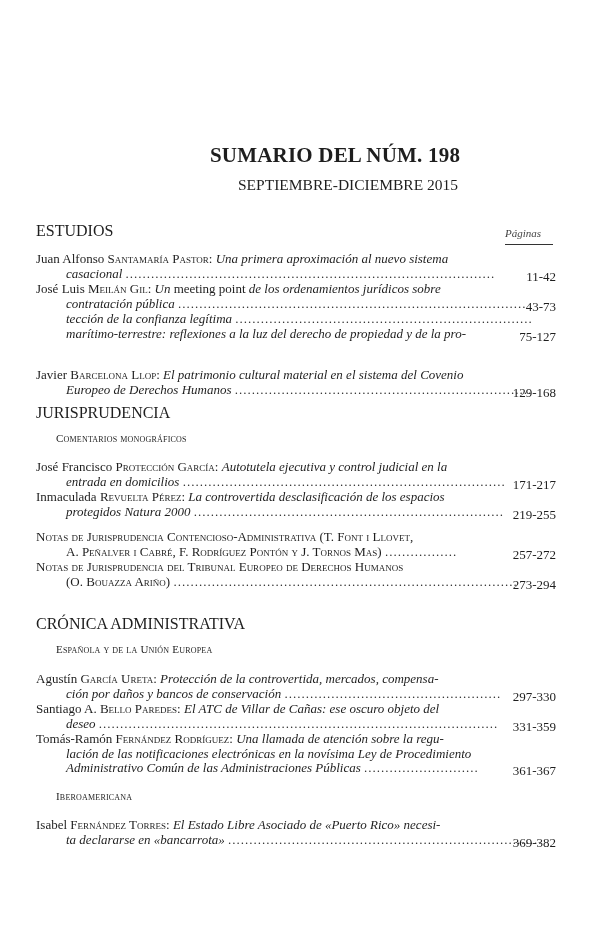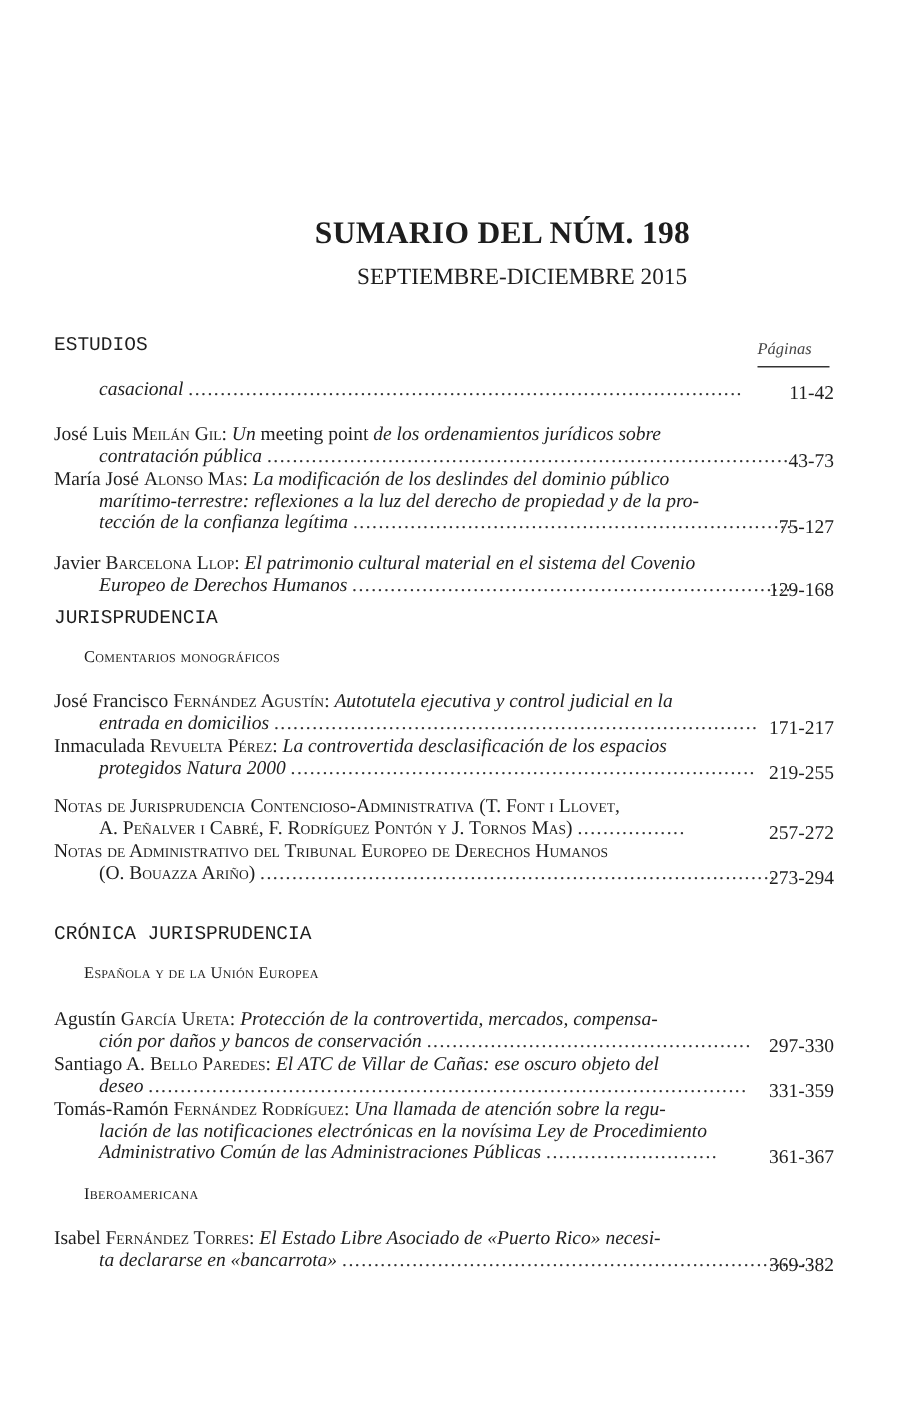--- a/index.html
+++ b/index.html
@@ -2,21 +2,21 @@
 <html><head>
 <meta charset="utf-8">
 <style>
   html, body { margin: 0; padding: 0; background: #ffffff; }
   body { width: 600px; height: 936px; position: relative; overflow: hidden;
          font-family: "Liberation Serif", "DejaVu Serif", serif; color: #1e1e1e; }
   .title { position: absolute; top: 143px; left: 0; width: 600px; text-align: center;
            font-size: 21px; font-weight: bold; letter-spacing: 0.2px; padding-left: 35px; }
   .subtitle { position: absolute; top: 176px; left: 0; width: 600px; text-align: center;
               font-size: 15.5px; margin-left: 48px; }
-  .section { position: absolute; left: 36px; font-size: 13px; font-family: Liberation Mono, monospace; }
+  .section { position: absolute; left: 36px; font-size: 16px; }
   .subsection { position: absolute; left: 36px; font-size: 11px; font-variant: small-caps; letter-spacing: 0.2px; padding-left: 20px; }
   .pag-head { position: absolute; left: 505px; top: 227px; font-size: 11px; font-style: italic; color: #444; }
   .pag-line { position: absolute; left: 505px; top: 244px; width: 48px; height: 1px; background: #333; }
   .entry { position: absolute; left: 36px; width: 520px; font-size: 13px; line-height: 14.5px; }
   .entry .text { width: 453px; display: block; }
   .entry .surname { font-variant: small-caps; }
   .entry .work { font-style: italic; }
   .entry .cont { padding-left: 30px; display: block; }
   .entry .dots { letter-spacing: 1px; color: #333; }
   .entry .pages { position: absolute; right: 0; bottom: -3px; width: 62px; text-align: right; font-size: 13px; }
@@ -27,71 +27,71 @@
 <body>
 
 <div class="title">SUMARIO DEL NÚM. 198</div>
 <div class="subtitle">SEPTIEMBRE-DICIEMBRE 2015</div>
 
 <div class="section" style="top:222px">ESTUDIOS</div>
 <div class="pag-head">Páginas</div>
 <div class="pag-line"></div>
 
 <div class="entry" style="top:252px">
+  <span class="text"><span>Juan Alfonso </span><span class="surname">Santamaría Pastor</span>: <span class="work">Una primera aproximación al nuevo sistema</span></span>
   <span class="cont work"><span>casacional</span> <span class="dots roman">.......................................................................................</span></span>
   <span class="pages">11-42</span>
 </div>
 
 <div class="entry" style="top:282px">
   <span class="text"><span>José Luis </span><span class="surname">Meilán Gil</span>: <span class="work">Un </span><span>meeting point</span><span class="work"> de los ordenamientos jurídicos sobre</span></span>
   <span class="cont work"><span>contratación pública</span> <span class="dots roman">..................................................................................</span></span>
   <span class="pages">43-73</span>
 </div>
 
 <div class="entry" style="top:312px">
-  <span class="text"><span>María José </span><span class="surname">Alonso Mas</span>: <span class="work">La modificación de los deslindes del dominio público</span></span>
+  <span class="cont work"><span>tección de la confianza legítima</span> <span class="dots roman">......................................................................</span></span>
   <span class="cont work">marítimo-terrestre: reflexiones a la luz del derecho de propiedad y de la pro-</span>
-  <span class="cont work"><span>tección de la confianza legítima</span> <span class="dots roman">......................................................................</span></span>
   <span class="pages">75-127</span>
 </div>
 
 <div class="entry" style="top:368px">
   <span class="text"><span>Javier </span><span class="surname">Barcelona Llop</span>: <span class="work">El patrimonio cultural material en el sistema del Covenio</span></span>
   <span class="cont work"><span>Europeo de Derechos Humanos</span> <span class="dots roman">......................................................................</span></span>
   <span class="pages">129-168</span>
 </div>
 
 <div class="section" style="top:404px">JURISPRUDENCIA</div>
 <div class="subsection" style="top:432px">Comentarios monográficos</div>
 
 <div class="entry" style="top:460px">
-  <span class="text"><span>José Francisco </span><span class="surname">Fernández Agustín</span>: <span class="work">Autotutela ejecutiva y control judicial en la</span></span>
+  <span class="text"><span>José Francisco </span><span class="surname">Protección García</span>: <span class="work">Autotutela ejecutiva y control judicial en la</span></span>
   <span class="cont work"><span>entrada en domicilios</span> <span class="dots roman">............................................................................</span></span>
   <span class="pages">171-217</span>
 </div>
 
 <div class="entry" style="top:490px">
   <span class="text"><span>Inmaculada </span><span class="surname">Revuelta Pérez</span>: <span class="work">La controvertida desclasificación de los espacios</span></span>
   <span class="cont work"><span>protegidos Natura 2000</span> <span class="dots roman">.........................................................................</span></span>
   <span class="pages">219-255</span>
 </div>
 
 <div class="entry" style="top:530px">
   <span class="text caps">Notas de Jurisprudencia Contencioso-Administrativa (T. Font i Llovet,</span>
   <span class="cont caps"><span>A. Peñalver i Cabré, F. Rodríguez Pontón y J. Tornos Mas)</span> <span class="dots">.................</span></span>
   <span class="pages">257-272</span>
 </div>
 
 <div class="entry" style="top:560px">
-  <span class="text caps">Notas de Administrativo del Tribunal Europeo de Derechos Humanos</span>
+  <span class="text caps">Notas de Jurisprudencia del Tribunal Europeo de Derechos Humanos</span>
   <span class="cont caps"><span>(O. Bouazza Ariño)</span> <span class="dots">.................................................................................</span></span>
   <span class="pages">273-294</span>
 </div>
 
-<div class="section" style="top:615px">CRÓNICA JURISPRUDENCIA</div>
+<div class="section" style="top:615px">CRÓNICA ADMINISTRATIVA</div>
 <div class="subsection" style="top:643px">Española y de la Unión Europea</div>
 
 <div class="entry" style="top:672px">
   <span class="text"><span>Agustín </span><span class="surname">García Ureta</span>: <span class="work">Protección de la controvertida, mercados, compensa-</span></span>
   <span class="cont work"><span>ción por daños y bancos de conservación</span> <span class="dots roman">...................................................</span></span>
   <span class="pages">297-330</span>
 </div>
 
 <div class="entry" style="top:702px">
   <span class="text"><span>Santiago A. </span><span class="surname">Bello Paredes</span>: <span class="work">El ATC de Villar de Cañas: ese oscuro objeto del</span></span>

